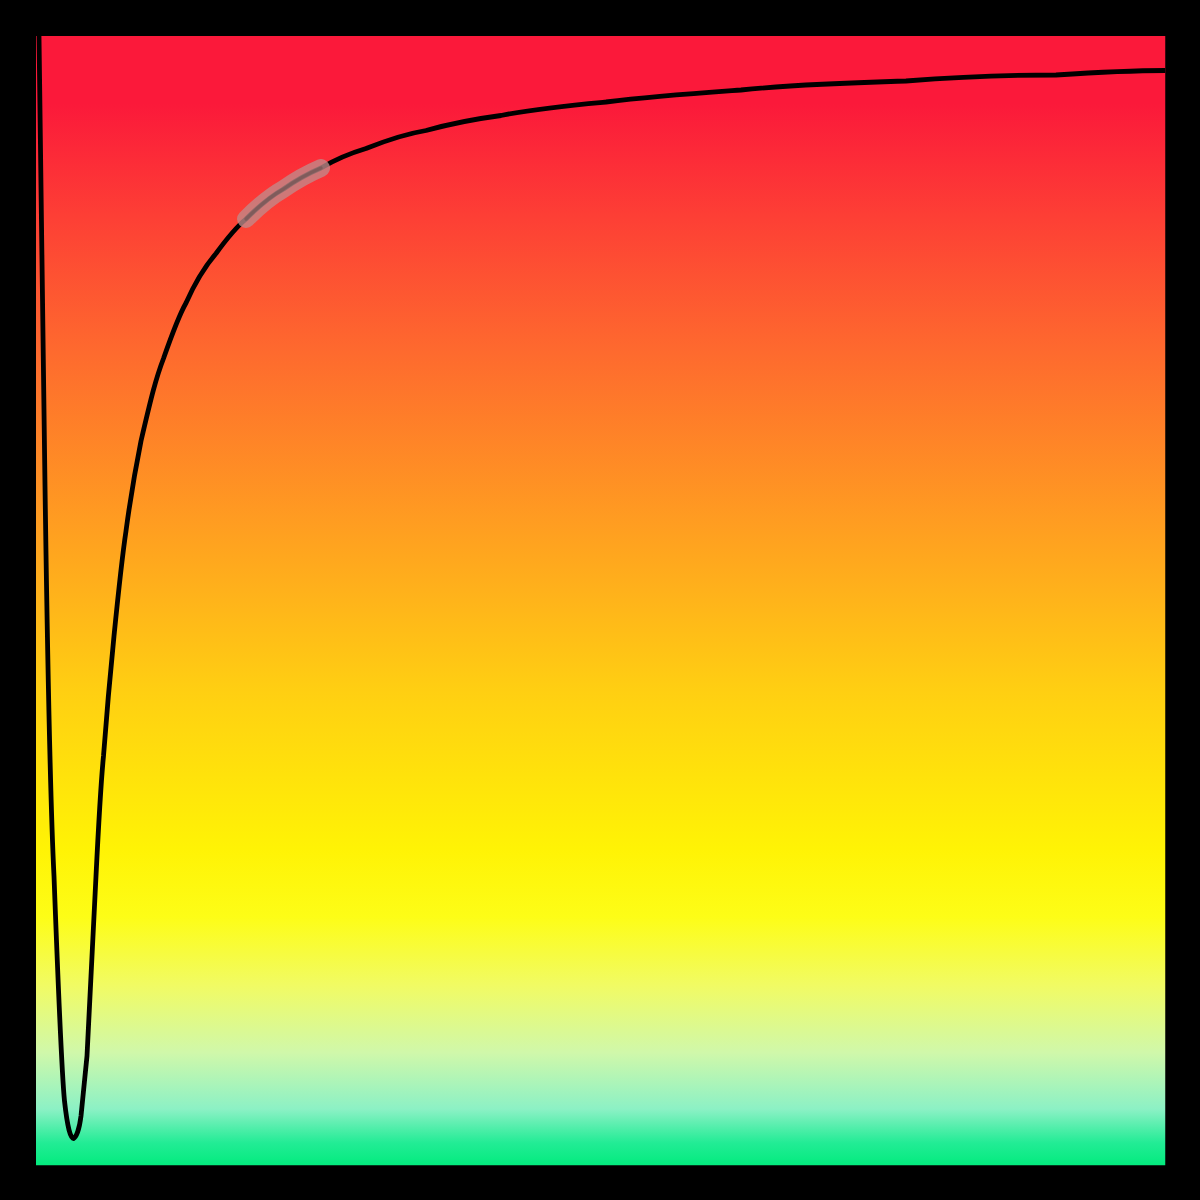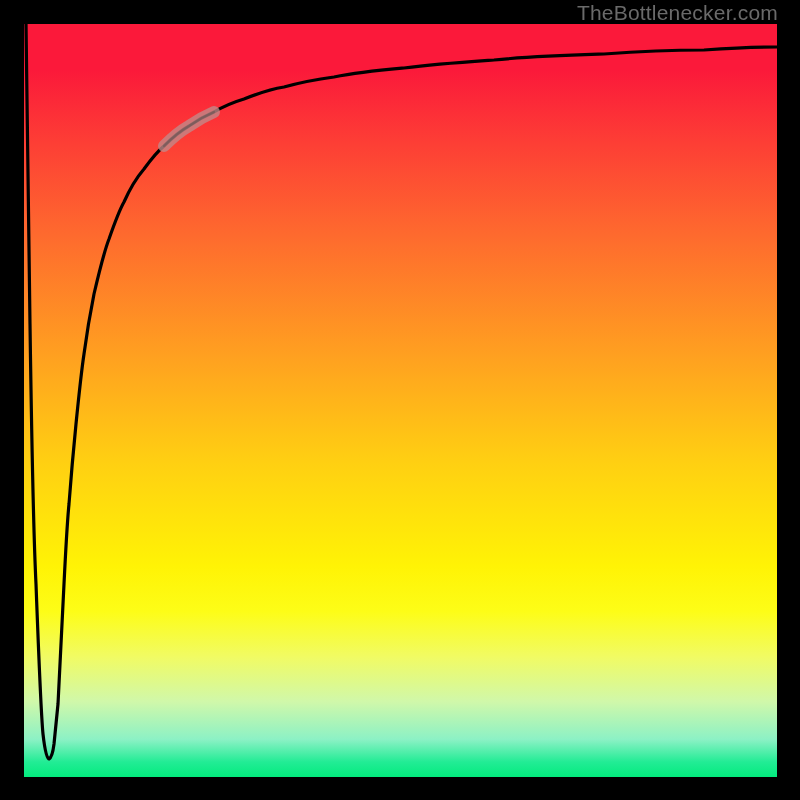--- a/index.html
+++ b/index.html
@@ -99,14 +99,13 @@
                C 620 27, 655 26, 680 26
                C 710 24, 735 23, 753 23"></path>
       <path fill="none" stroke="#c08a8a" stroke-opacity="0.78" stroke-width="12" stroke-linecap="round" d="M 140 122
                C 150 112, 158 106, 165 102
                C 175 95, 183 91, 190 88"></path>
       <path fill="none" stroke="#000" stroke-width="2.2" stroke-linecap="round" d="M 140 122
                C 150 112, 158 106, 165 102
                C 175 95, 183 91, 190 88" stroke-opacity="0.15"></path>
     </svg>
   </div>
-  <div class="attribution">TheBottlenecker.com</div>
 </div>
 
 </body></html>

